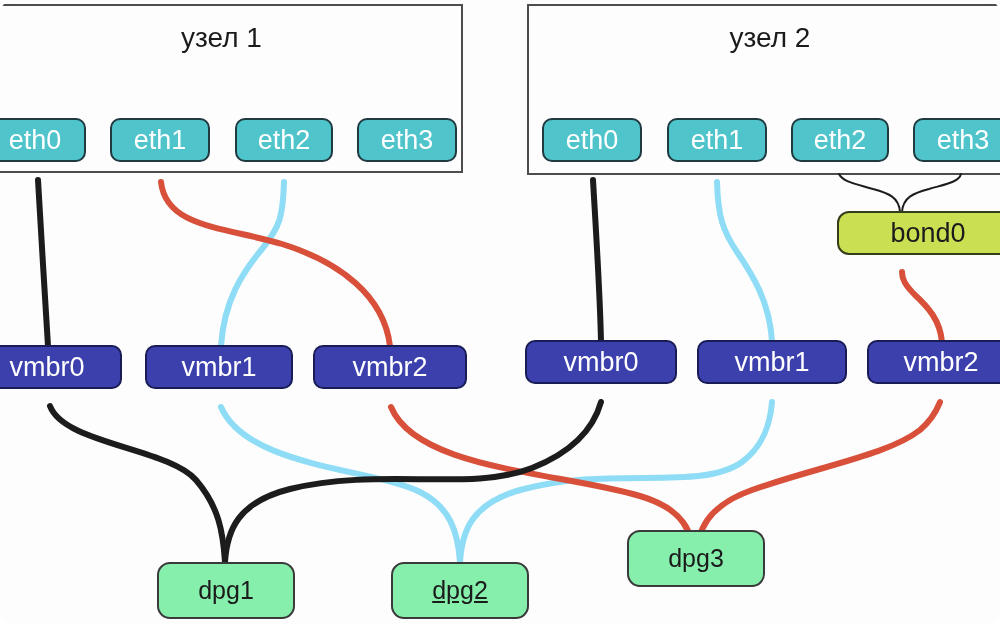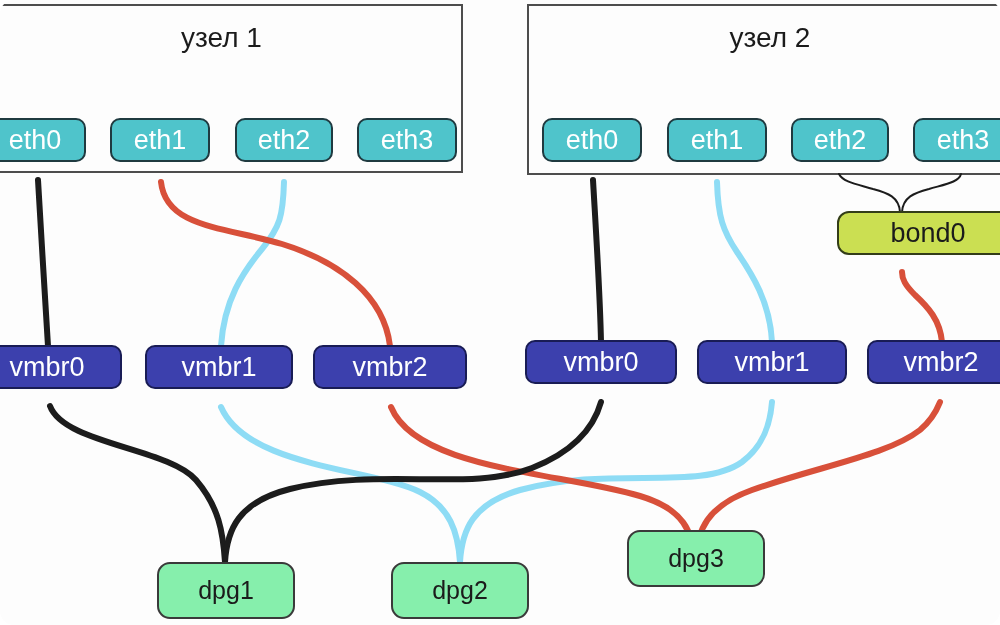--- a/index.html
+++ b/index.html
@@ -116,16 +116,16 @@
   <div class="box vmbr" style="left:145px;top:345px;width:148px;">vmbr1</div>
   <div class="box vmbr" style="left:313px;top:345px;width:154px;">vmbr2</div>
 
   <div class="box vmbr" style="left:525px;top:340px;width:152px;">vmbr0</div>
   <div class="box vmbr" style="left:697px;top:340px;width:150px;">vmbr1</div>
   <div class="box vmbr" style="left:867px;top:340px;width:148px;">vmbr2</div>
 
   <div class="box bond" style="left:825px;top:211px;width:182px;margin-left:12px;">bond0</div>
 
   <div class="box dpg" style="left:157px;top:562px;width:138px;">dpg1</div>
-  <div class="box dpg" style="left:391px;top:562px;width:138px;">dpg2</div>
+  <div class="box dpg" style="left:391px;top:562px;width:138px;text-decoration:underline;">dpg2</div>
   <div class="box dpg" style="left:627px;top:530px;width:138px;">dpg3</div>
 
 </div>
 
 </body></html>

